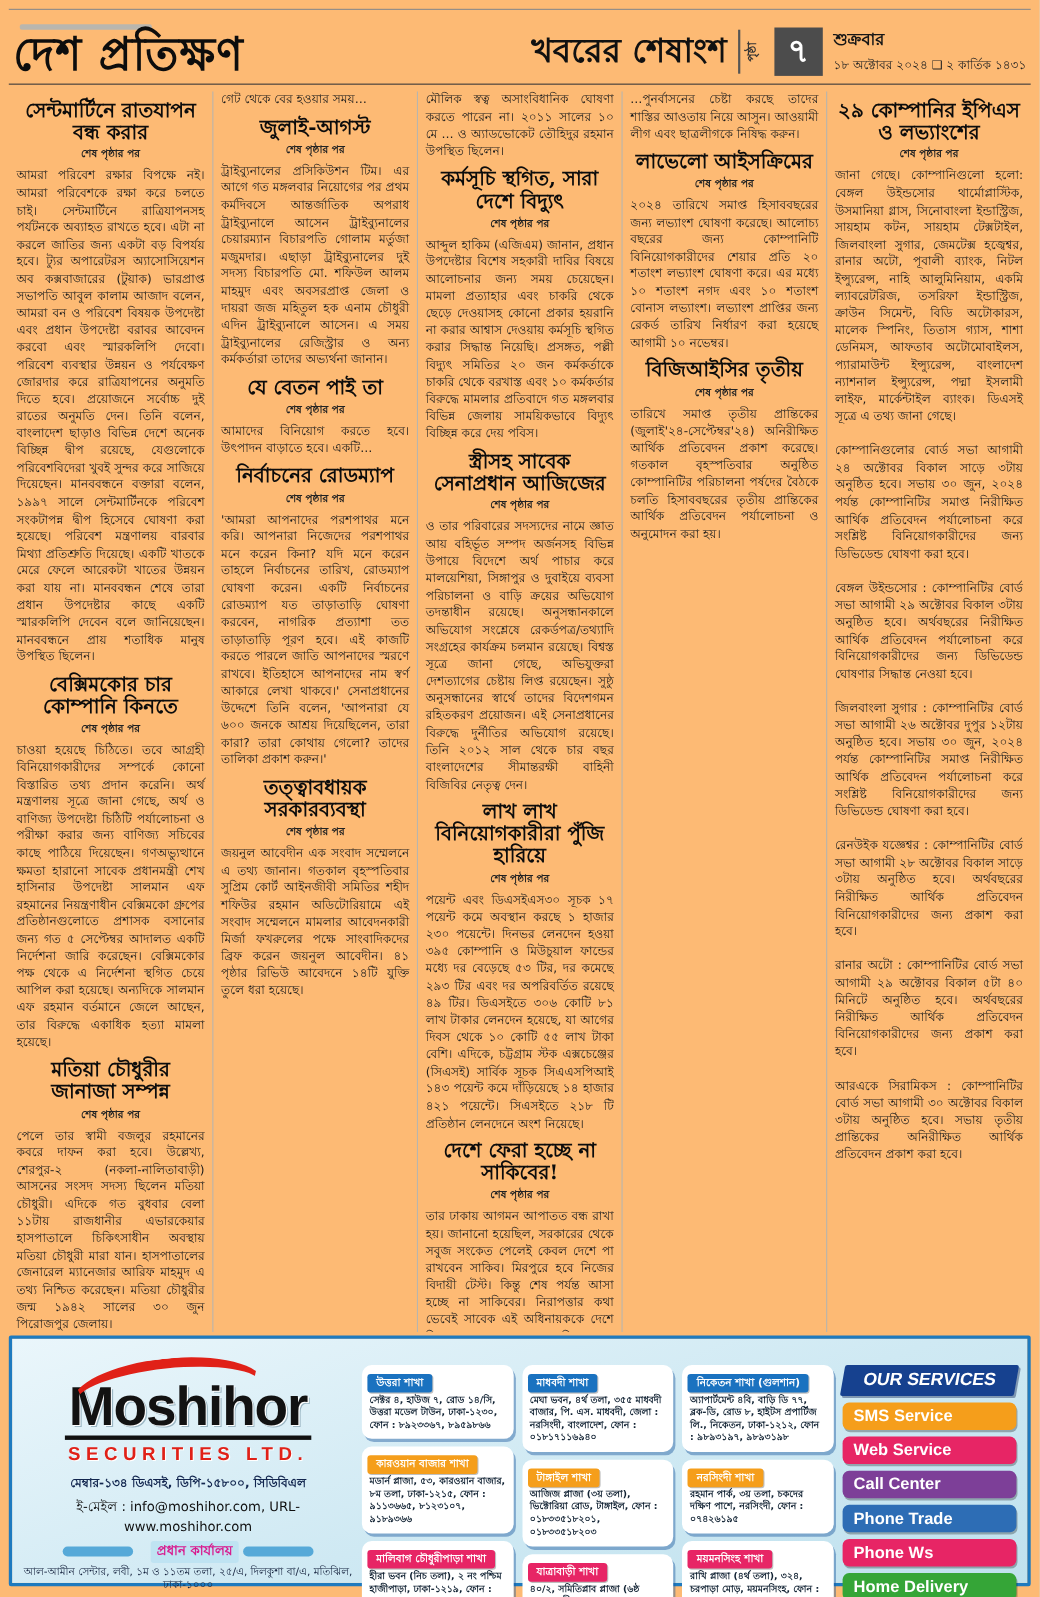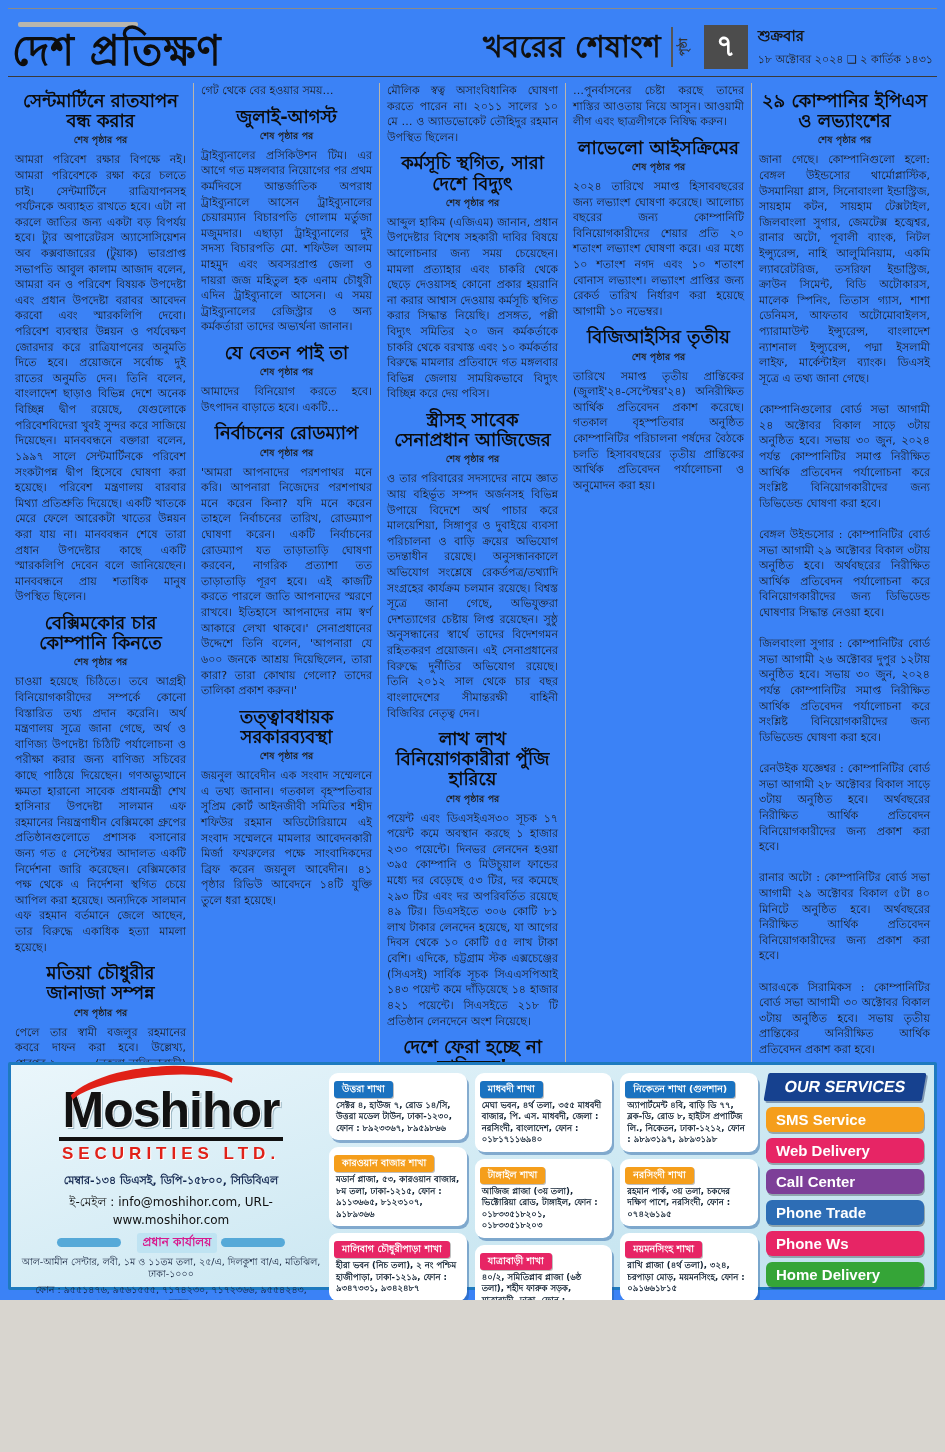--- a/index.html
+++ b/index.html
@@ -1,19 +1,19 @@
 <!DOCTYPE html>
 <html lang="bn"><head>
 <meta charset="utf-8">
 <style>
   html,body{margin:0;padding:0;}
   body{background:#d8d5cf; font-family:"DejaVu Sans", sans-serif;}
   .page{
-    position:relative; width:945px; height:1300px; margin:0 auto;
-    background:#3b82f6; color:#161616; overflow:hidden;
+    position:relative; width:945px; height:1452px; margin:0 auto;
+    background:#fdba74; color:#161616; overflow:hidden;
     box-sizing:border-box; padding:6px 8px 10px 8px;
   }
   .topline{border-top:1px solid #8a8a8a; margin:2px 0 4px 0;}
   
   .masthead{display:flex; justify-content:space-between; align-items:flex-end;
     border-bottom:1.5px solid #3a3a3a; padding:2px 4px 6px 4px; height:64px; box-sizing:border-box;}
   .mast-left{display:flex; flex-direction:column; justify-content:flex-end;}
   .tagline-smudge{width:120px;height:5px;background:#b9b6ae;border-radius:2px;margin:0 0 3px 6px;}
   .logo{margin:0; font-family:"DejaVu Serif", serif; font-weight:bold; font-size:40px;
     line-height:1; letter-spacing:1px; color:#0d0d0d; transform:scaleY(1.05);}
@@ -32,21 +32,21 @@
   .col + .col{border-left:1px solid #b9b5ac;}
   .col article{margin-bottom:8px;}
   .col h2{font-family:"DejaVu Serif", serif; font-weight:bold; text-align:center;
     font-size:18px; line-height:1.12; margin:8px 0 2px 0; color:#0c0c0c;}
   .col .cont{text-align:center; font-size:9.5px; font-weight:bold; color:#222; margin-bottom:4px;}
   .col p{margin:0; font-size:11px; line-height:1.42; text-align:justify; color:#1c1c1c;
     white-space:pre-line; text-justify:inter-word;}
   
   .ad{position:absolute; left:8px; right:8px; bottom:10px; height:228px; box-sizing:border-box;
     border:3px solid #1e7abf; background:linear-gradient(160deg,#eaf6fb 0%, #cfe9f3 55%, #bfe1ee 100%);
-    display:flex; gap:8px; padding:8px 10px; border-radius:2px;}
+    display:flex; gap:8px; padding:24px 10px; border-radius:2px;}
   .ad-left{flex:0 0 300px; display:flex; flex-direction:column; align-items:center; justify-content:flex-start;}
   .brand-wrap{position:relative; margin-top:14px;}
   .swoosh{position:absolute; left:6px; top:-20px; width:170px; height:52px;
     border:solid transparent; border-top:9px solid #e02118; border-radius:50%; transform:rotate(-6deg);}
   .brand{font-family:"Liberation Sans", sans-serif; font-weight:bold; font-size:50px; line-height:.95;
     color:#121212; letter-spacing:-1px; text-shadow:1px 1px 0 #fff, 2px 2px 0 #9db8c5;
     border-bottom:4px solid #111; padding:0 4px 2px 4px;}
   .brand-sub{font-family:"Liberation Sans", sans-serif; font-weight:bold; font-size:17px; color:#e02118;
     letter-spacing:5px; margin-top:3px; text-shadow:1px 1px 0 #fff;}
   .member{font-size:11px; font-weight:bold; color:#12264f; margin-top:8px; text-align:center;}
@@ -223,21 +223,21 @@
         <div class="bcol">
           <div class="bcard"><span class="bhead" style="background: rgb(26, 114, 192);">নিকেতন শাখা (গুলশান)</span><div class="bbody">অ্যাপার্টমেন্ট ৪বি, বাড়ি ডি ৭৭, ব্লক-ডি, রোড ৮, হাইটস প্রপার্টিজ লি., নিকেতন, ঢাকা-১২১২, ফোন : ৯৮৯৩১৯৭, ৯৮৯৩১৯৮</div></div>
           <div class="bcard"><span class="bhead" style="background: rgb(245, 158, 27);">নরসিংদী শাখা</span><div class="bbody">রহমান পার্ক, ৩য় তলা, চকদের দক্ষিণ পাশে, নরসিংদী, ফোন : ০৭৪২৬১৯৫</div></div>
           <div class="bcard"><span class="bhead" style="background: rgb(231, 37, 101);">ময়মনসিংহ শাখা</span><div class="bbody">রাখি প্লাজা (৪র্থ তলা), ৩২৪, চরপাড়া মোড়, ময়মনসিংহ, ফোন : ০৯১৬৬১৮১৫</div></div>
         </div>
       </div>
     <div class="ad-services">
       <div class="svc-title">OUR SERVICES</div>
       <div id="services">
           <div class="svc-btn" style="background: rgb(245, 158, 27); margin-bottom: 6px;">SMS Service</div>
-          <div class="svc-btn" style="background: rgb(231, 37, 101); margin-bottom: 6px;">Web Delivery</div>
+          <div class="svc-btn" style="background: rgb(231, 37, 101); margin-bottom: 6px;">Web Service</div>
           <div class="svc-btn" style="background: rgb(125, 63, 152); margin-bottom: 6px;">Call Center</div>
           <div class="svc-btn" style="background: rgb(45, 109, 181); margin-bottom: 6px;">Phone Trade</div>
           <div class="svc-btn" style="background: rgb(231, 37, 101); margin-bottom: 6px;">Phone Ws</div>
           <div class="svc-btn" style="background: rgb(53, 165, 55); margin-bottom: 6px;">Home Delivery</div>
         </div>
     </div>
   </section>
 </div>
 
 </body></html>

